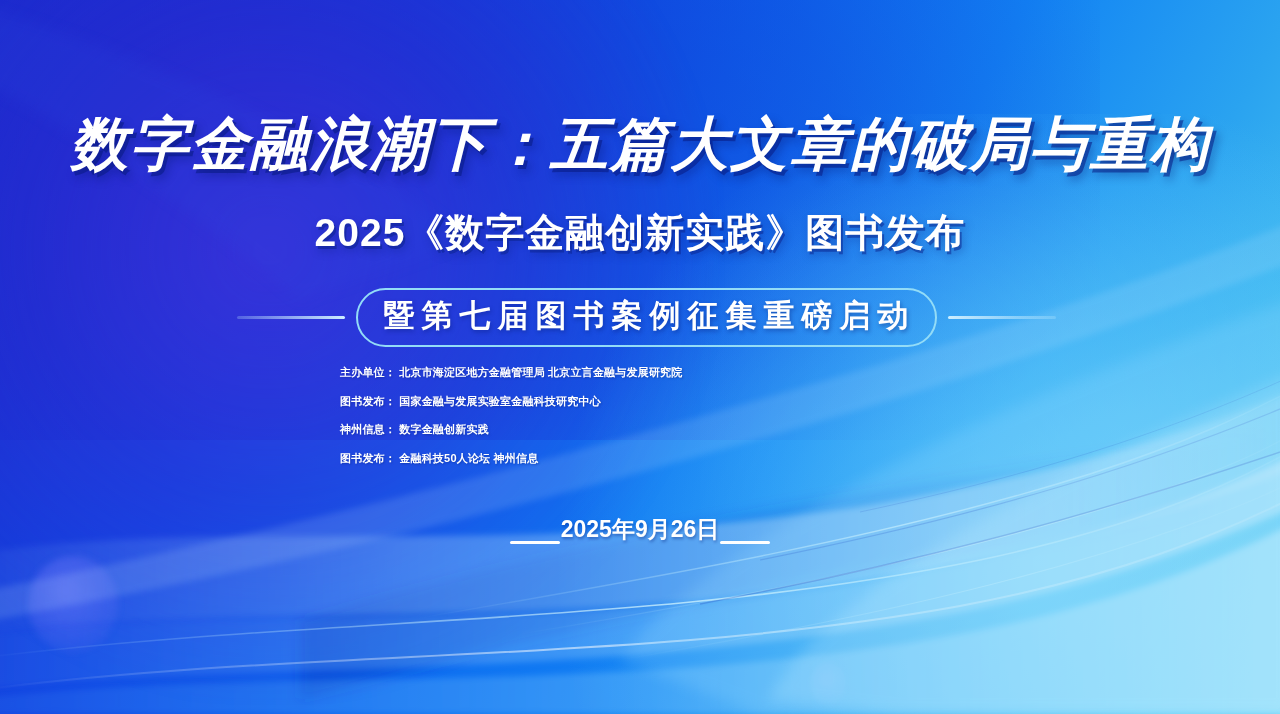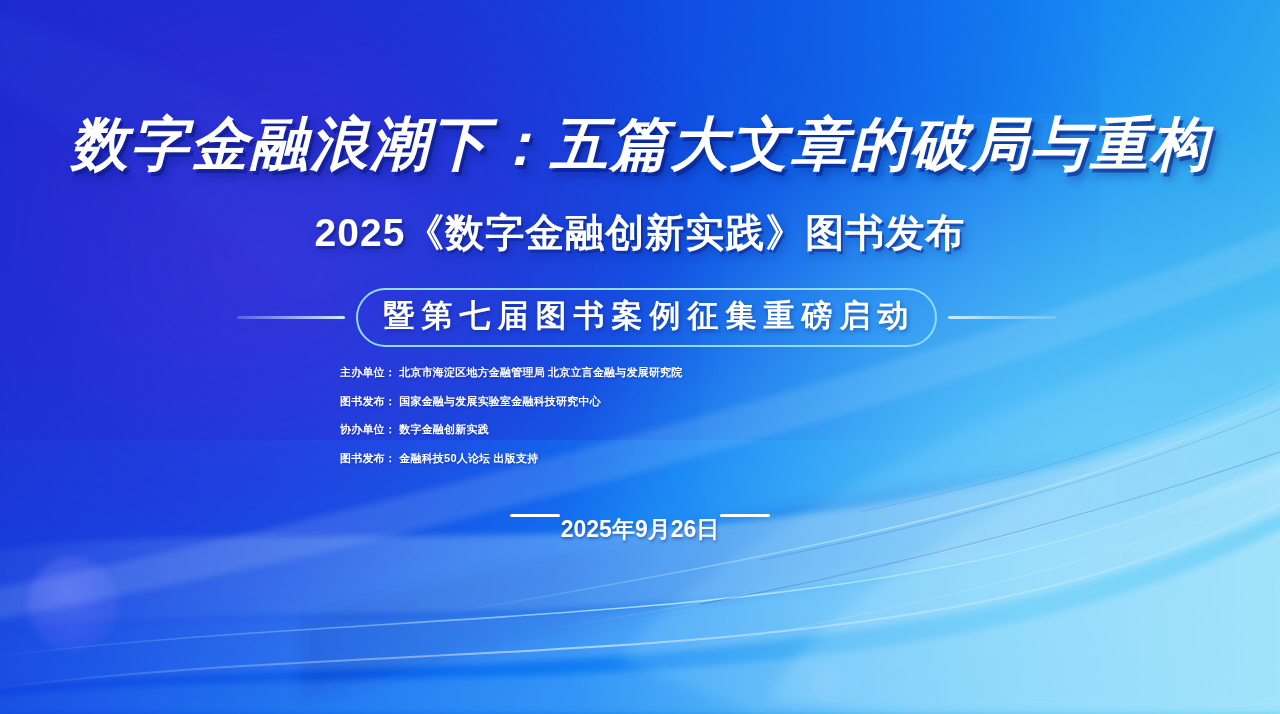--- a/index.html
+++ b/index.html
@@ -182,21 +182,21 @@
     margin-left: 12px;
   }
   .org-line { white-space: nowrap; }
   .org-label { display: inline; }
   .org-value { display: inline; }
 
   .date-row {
     position: absolute;
     top: 514px; left: 0; right: 0;
     display: flex;
-    align-items: flex-start;
+    align-items: flex-end;
     justify-content: center;
     gap: 0px;
   }
   .date-rule {
     width: 50px;
     height: 3px;
     background: #ffffff;
     border-radius: 2px;
   }
   .date-text {
@@ -313,26 +313,26 @@
     <div class="orgs">
       <div class="org-line">
         <span class="org-label">主办单位：</span>
         <span class="org-value">北京市海淀区地方金融管理局  北京立言金融与发展研究院</span>
       </div>
       <div class="org-line">
         <span class="org-label">图书发布：</span>
         <span class="org-value">国家金融与发展实验室金融科技研究中心</span>
       </div>
       <div class="org-line">
-        <span class="org-label">协办单位：</span>
+        <span class="org-label">神州信息：</span>
         <span class="org-value">数字金融创新实践</span>
       </div>
       <div class="org-line">
         <span class="org-label">图书发布：</span>
-        <span class="org-value">金融科技50人论坛  出版支持</span>
+        <span class="org-value">金融科技50人论坛  神州信息</span>
       </div>
     </div>
 
     <div class="date-row">
       <span class="date-rule"></span>
       <span class="date-text">2025年9月26日</span>
       <span class="date-rule"></span>
     </div>
 
   </div>

